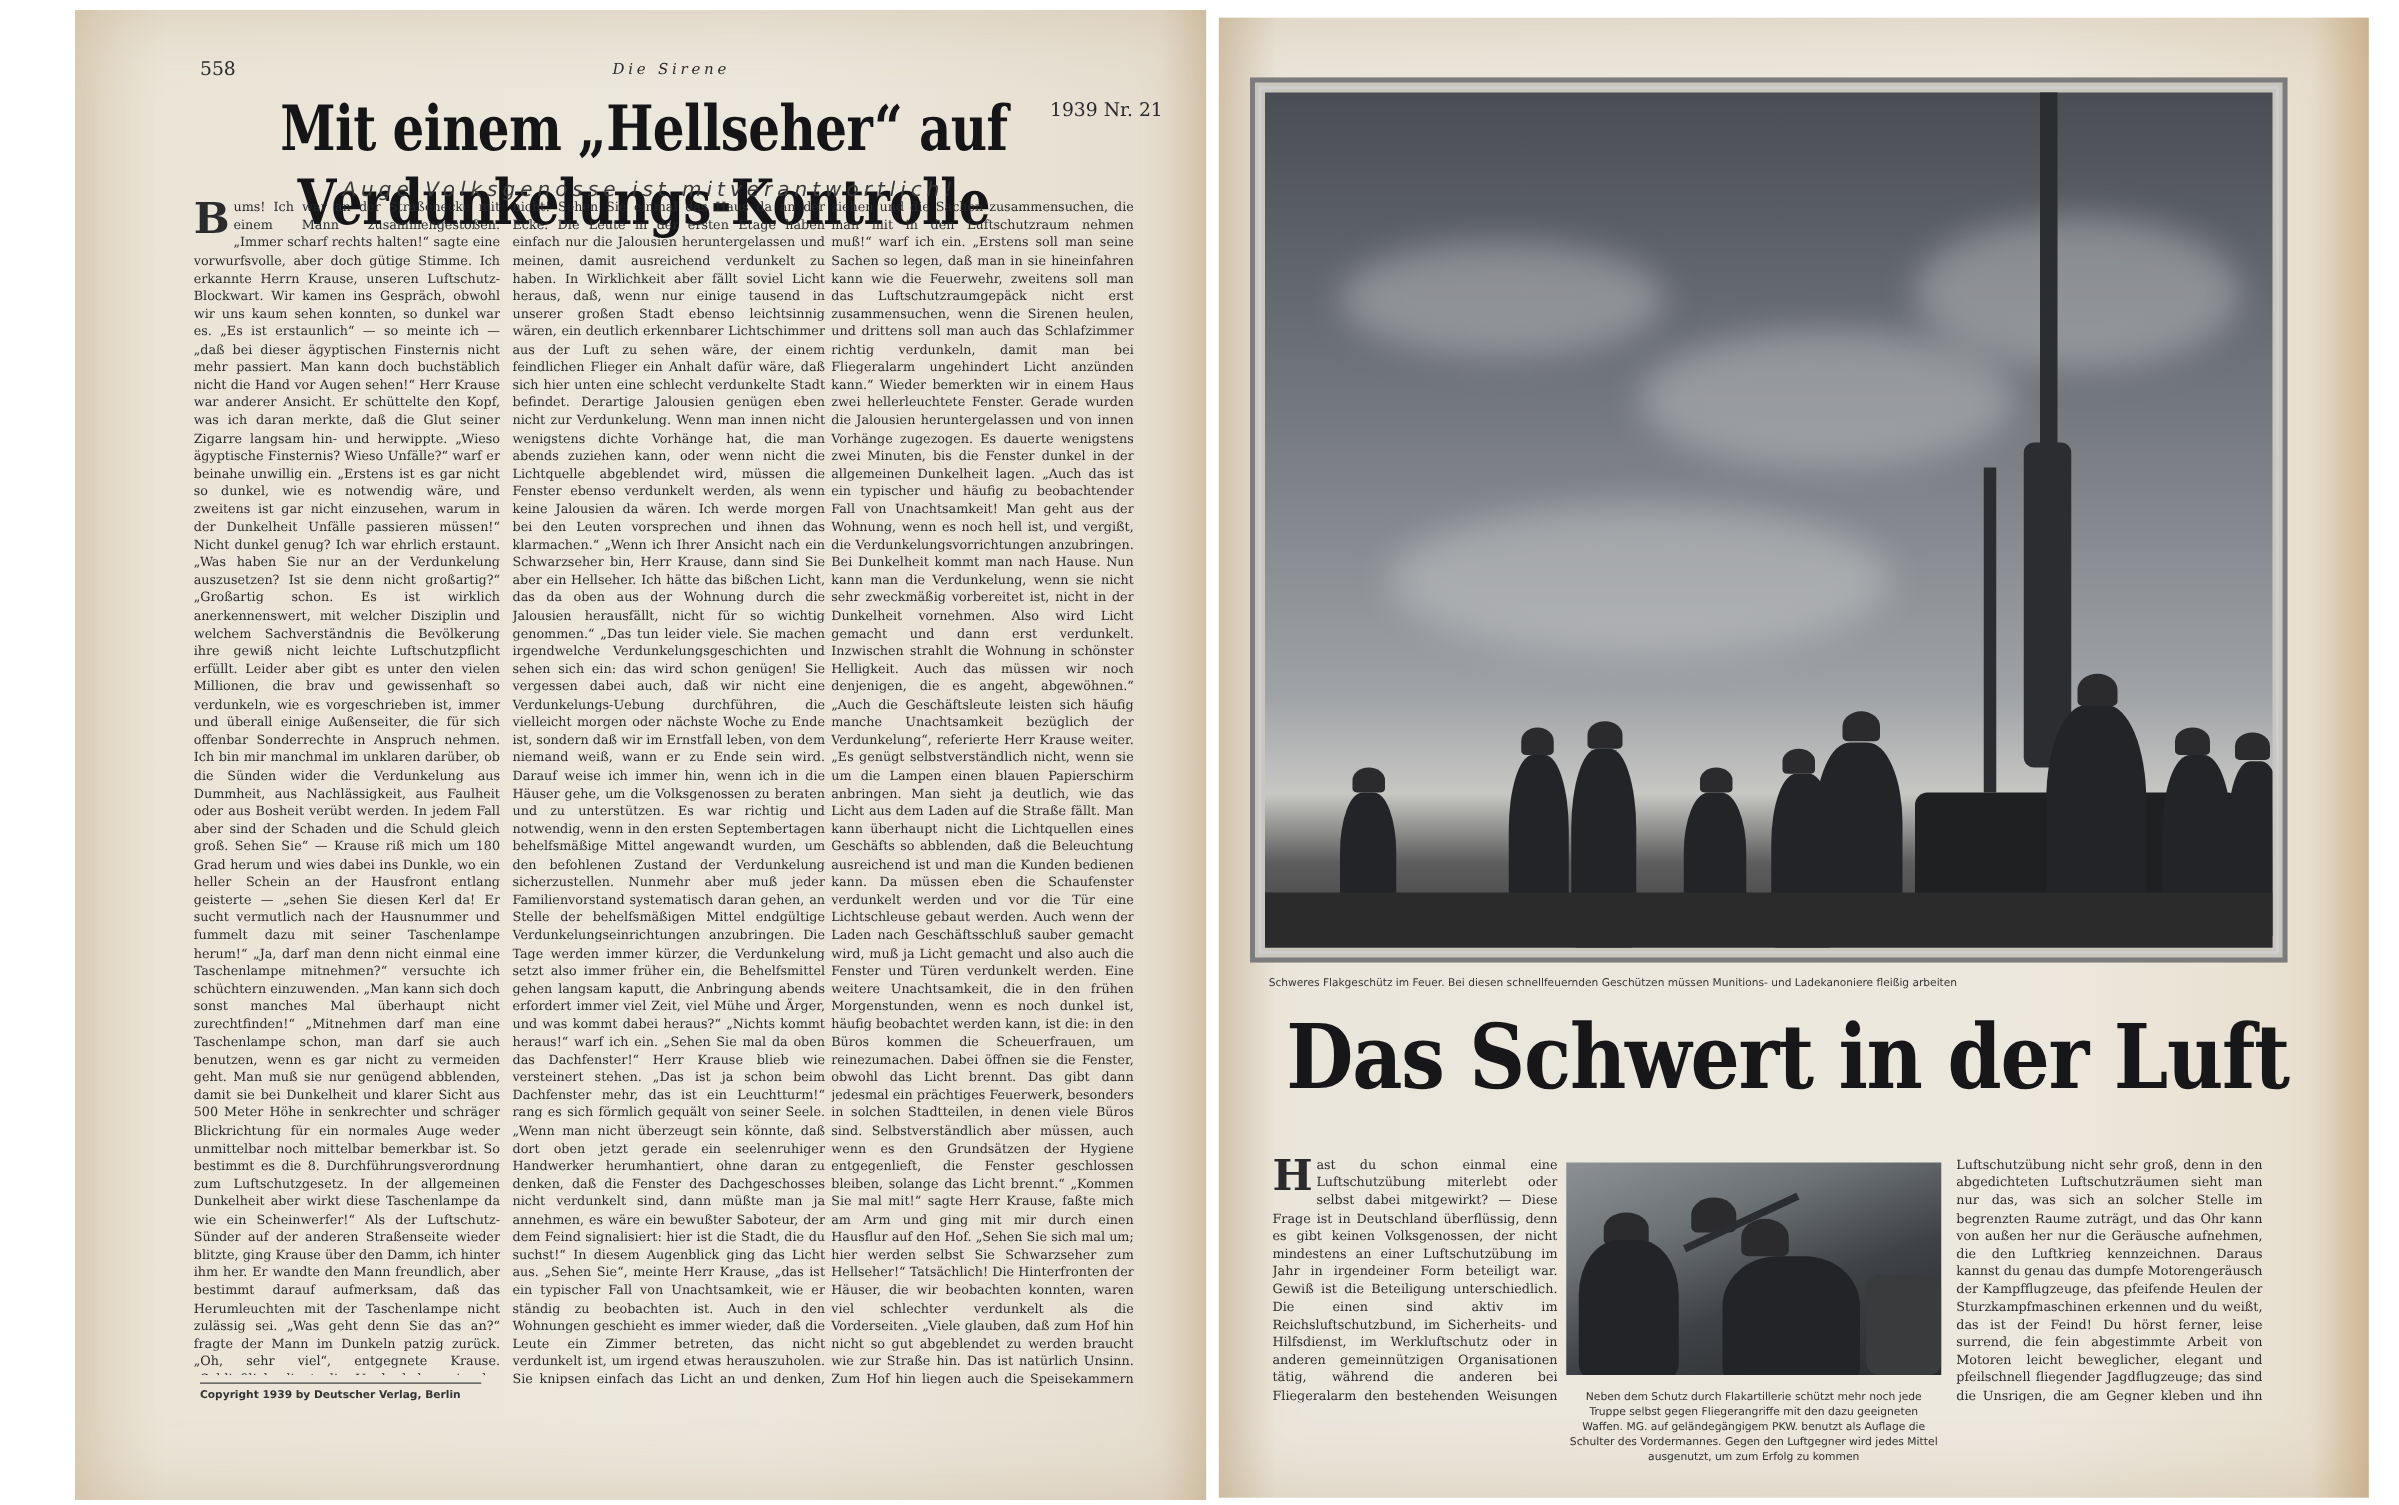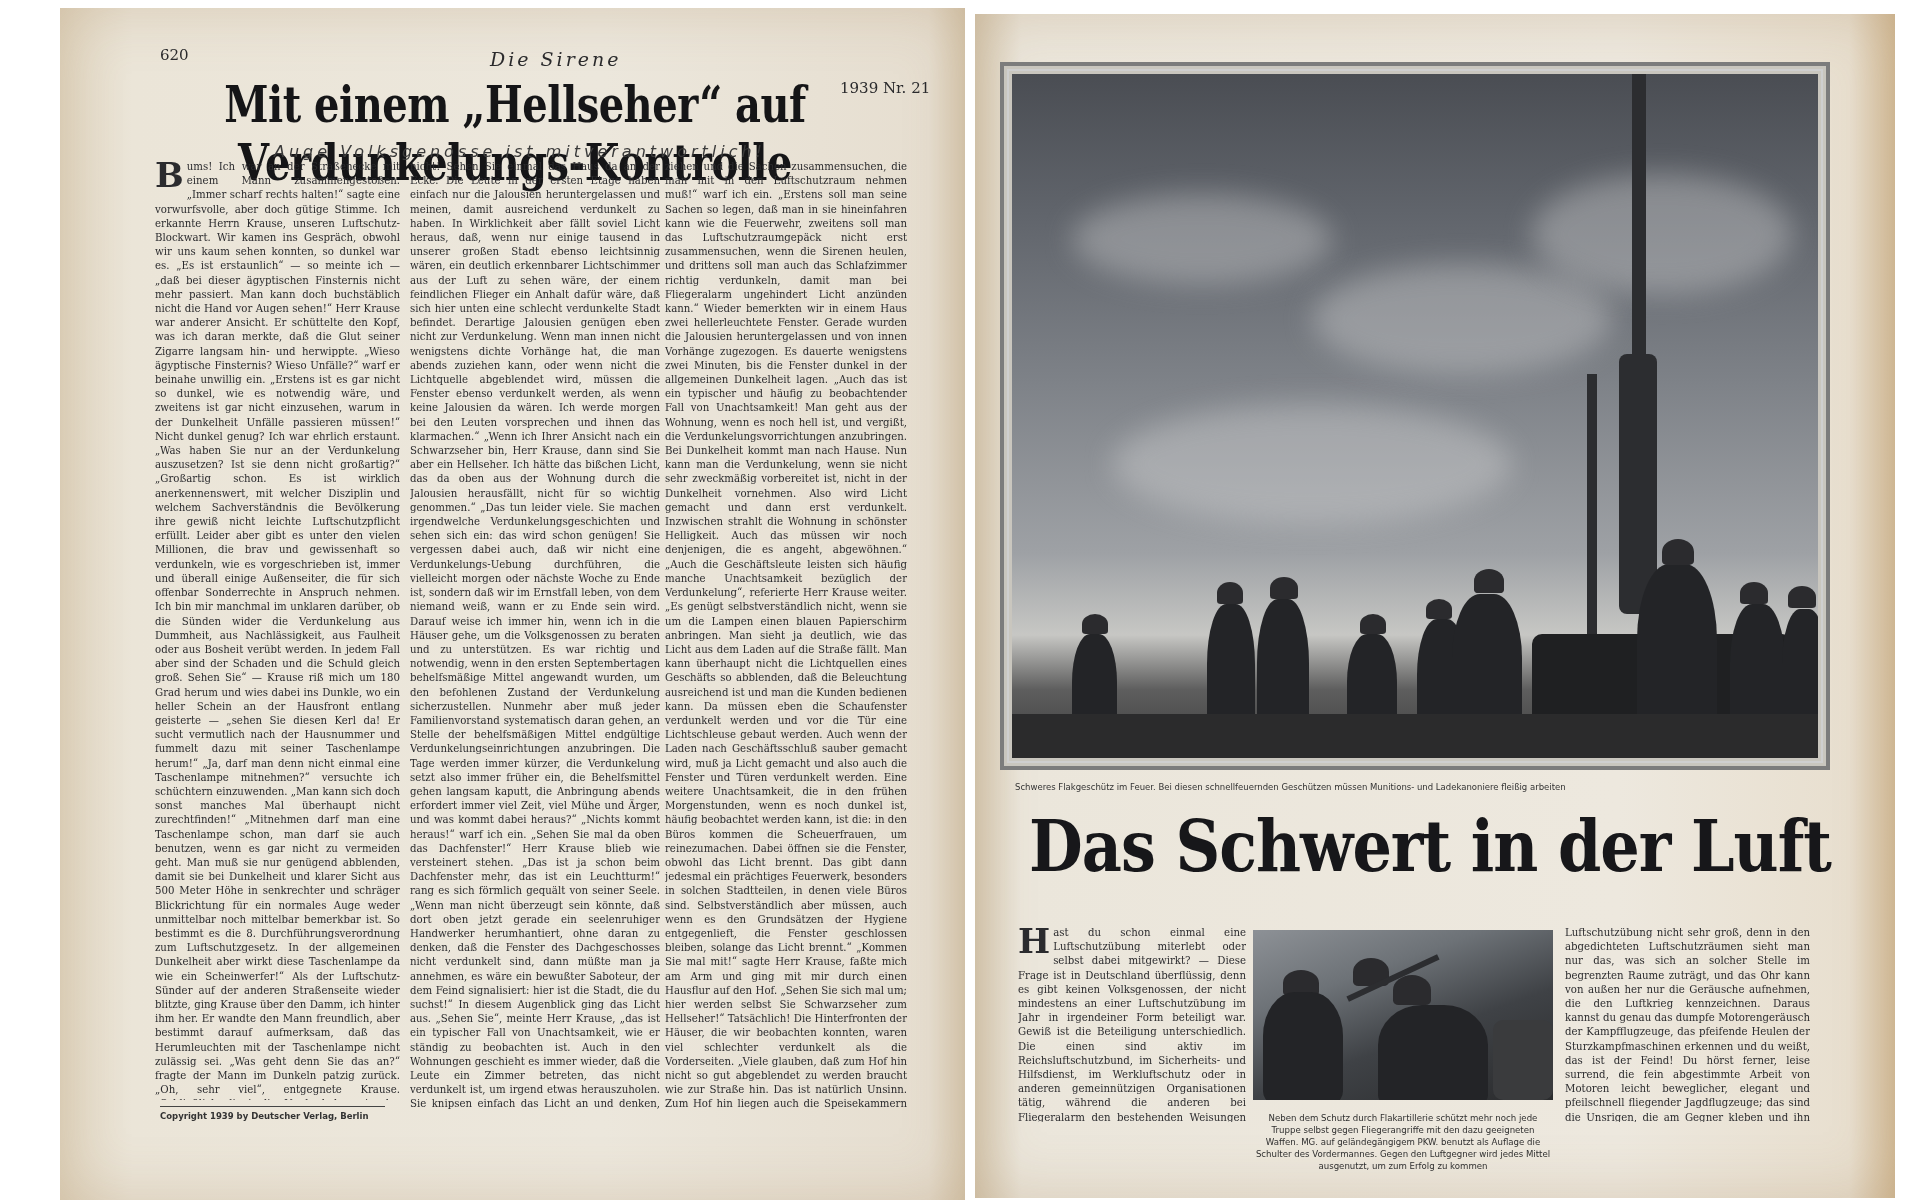--- a/index.html
+++ b/index.html
@@ -2,21 +2,21 @@
 <html><head>
 <meta charset="utf-8">
 <style>
   html,body{margin:0;padding:0;}
   body{width:1919px;height:1204px;background:#ffffff;position:relative;overflow:hidden;font-family:"DejaVu Serif",serif;color:#2a2a2c;}
   .page{position:absolute;background:#e8e1d3;box-shadow:inset 0 0 60px rgba(160,120,70,0.25);}
   #left-page{left:60px;top:8px;width:905px;height:1192px;background:linear-gradient(90deg,#e2d8c4 0%,#ebe5d8 8%,#ece7dc 60%,#e6ded0 96%,#d9ccb5 100%);}
   #right-page{left:975px;top:14px;width:920px;height:1184px;background:linear-gradient(90deg,#d8ccb6 0%,#ebe6db 5%,#ede8de 70%,#e8dfcf 95%,#d5bf9d 100%);}
   .abs{position:absolute;}
   .pagenum{left:100px;top:38px;font-size:15px;font-family:"DejaVu Serif",serif;}
-  .magname{left:430px;top:40px;font-size:19px;letter-spacing:3px;font-family:"DejaVu Serif",serif;font-style:italic;}
+  .magname{left:430px;top:40px;font-size:12px;letter-spacing:3px;font-family:"DejaVu Serif",serif;font-style:italic;}
   .issue{left:780px;top:40px;font-size:15px;margin-top:31px;}
   .title-left{left:70px;top:66px;width:770px;text-align:center;font-family:"DejaVu Serif",serif;font-weight:bold;font-size:40px;letter-spacing:-0.5px;color:#151517;transform:scaleY(1.25);transform-origin:top;}
   .sub-left{left:80px;top:134px;width:760px;text-align:center;font-family:"DejaVu Sans",sans-serif;font-style:italic;font-size:16px;letter-spacing:4px;color:#3a3a3a;}
   .col{position:absolute;font-family:"DejaVu Serif",serif;font-size:10.2px;line-height:14.2px;text-align:justify;color:#2b2b2e;overflow:hidden;hyphens:auto;}
   .col p{margin:0;text-indent:0;}
   .dropcap{float:left;font-size:34px;line-height:30px;font-weight:bold;margin:0 3px 0 0;font-family:"DejaVu Serif",serif;}
   .copyline{left:100px;top:1098px;width:225px;border-top:1px solid #444;}
   .copyright{left:100px;top:1103px;font-family:"DejaVu Sans",sans-serif;font-size:8.5px;font-weight:bold;color:#333;text-align:right;}
   .photo-frame{left:25px;top:48px;width:830px;height:708px;border:4px solid #7c7c7c;outline:2px solid #cfcfcf;outline-offset:-9px;background:#c9c6be;box-sizing:border-box;}
   .photo-inner{position:absolute;left:8px;top:8px;right:8px;bottom:8px;background:linear-gradient(180deg,#4a4d53 0%,#60646b 20%,#7e8288 45%,#9ea1a5 70%,#c7c7c4 82%,#5e5e5e 90%,#3b3b3b 100%);overflow:hidden;}
@@ -27,21 +27,21 @@
   .caption-photo{left:40px;top:768px;width:800px;text-align:left;font-family:"DejaVu Sans",sans-serif;font-size:8.5px;color:#333;}
   .title-right{left:20px;top:790px;width:870px;text-align:center;font-family:"DejaVu Serif",serif;font-weight:bold;font-size:62px;color:#17171a;letter-spacing:-1px;transform:scaleY(1.15);transform-origin:top;}
   .sub-right{left:20px;top:885px;width:870px;text-align:center;font-family:"DejaVu Serif",serif;font-weight:bold;font-size:17px;letter-spacing:6px;color:#222;}
   .inset-photo{left:278px;top:916px;width:300px;height:170px;background:linear-gradient(160deg,#8d9196 0%,#6d7277 30%,#3f4246 60%,#2a2b2d 100%);overflow:hidden;}
   .inset-caption{left:280px;top:1098px;width:296px;text-align:center;font-family:"DejaVu Sans",sans-serif;font-size:8.6px;line-height:12px;color:#2f2f2f;}
 </style>
 </head>
 <body>
 
 <div id="left-page" class="page">
-  <div class="abs pagenum">620</div>
+  <div class="abs pagenum">558</div>
   <div class="abs magname">Die Sirene</div>
   <div class="abs issue">1939 Nr. 21</div>
   <div class="abs title-left">Mit einem „Hellseher“ auf Verdunkelungs-Kontrolle</div>
   <div class="abs sub-left">Auge Volksgenosse ist mitverantwortlich!</div>
 
   <div class="col" style="left:95px;top:152px;width:245px;height:940px;">
     <span class="dropcap">B</span>
     <p>ums! Ich war an der Straßenecke mit einem Mann zusammengestoßen. „Immer scharf rechts halten!“ sagte eine vorwurfsvolle, aber doch gütige Stimme. Ich erkannte Herrn Krause, unseren Luftschutz-Blockwart. Wir kamen ins Gespräch, obwohl wir uns kaum sehen konnten, so dunkel war es. „Es ist erstaunlich“ — so meinte ich — „daß bei dieser ägyptischen Finsternis nicht mehr passiert. Man kann doch buchstäblich nicht die Hand vor Augen sehen!“ Herr Krause war anderer Ansicht. Er schüttelte den Kopf, was ich daran merkte, daß die Glut seiner Zigarre langsam hin- und herwippte. „Wieso ägyptische Finsternis? Wieso Unfälle?“ warf er beinahe unwillig ein. „Erstens ist es gar nicht so dunkel, wie es notwendig wäre, und zweitens ist gar nicht einzusehen, warum in der Dunkelheit Unfälle passieren müssen!“ Nicht dunkel genug? Ich war ehrlich erstaunt. „Was haben Sie nur an der Verdunkelung auszusetzen? Ist sie denn nicht großartig?“ „Großartig schon. Es ist wirklich anerkennenswert, mit welcher Disziplin und welchem Sachverständnis die Bevölkerung ihre gewiß nicht leichte Luftschutzpflicht erfüllt. Leider aber gibt es unter den vielen Millionen, die brav und gewissenhaft so verdunkeln, wie es vorgeschrieben ist, immer und überall einige Außenseiter, die für sich offenbar Sonderrechte in Anspruch nehmen. Ich bin mir manchmal im unklaren darüber, ob die Sünden wider die Verdunkelung aus Dummheit, aus Nachlässigkeit, aus Faulheit oder aus Bosheit verübt werden. In jedem Fall aber sind der Schaden und die Schuld gleich groß. Sehen Sie“ — Krause riß mich um 180 Grad herum und wies dabei ins Dunkle, wo ein heller Schein an der Hausfront entlang geisterte — „sehen Sie diesen Kerl da! Er sucht vermutlich nach der Hausnummer und fummelt dazu mit seiner Taschenlampe herum!“ „Ja, darf man denn nicht einmal eine Taschenlampe mitnehmen?“ versuchte ich schüchtern einzuwenden. „Man kann sich doch sonst manches Mal überhaupt nicht zurechtfinden!“ „Mitnehmen darf man eine Taschenlampe schon, man darf sie auch benutzen, wenn es gar nicht zu vermeiden geht. Man muß sie nur genügend abblenden, damit sie bei Dunkelheit und klarer Sicht aus 500 Meter Höhe in senkrechter und schräger Blickrichtung für ein normales Auge weder unmittelbar noch mittelbar bemerkbar ist. So bestimmt es die 8. Durchführungsverordnung zum Luftschutzgesetz. In der allgemeinen Dunkelheit aber wirkt diese Taschenlampe da wie ein Scheinwerfer!“ Als der Luftschutz-Sünder auf der anderen Straßenseite wieder blitzte, ging Krause über den Damm, ich hinter ihm her. Er wandte den Mann freundlich, aber bestimmt darauf aufmerksam, daß das Herumleuchten mit der Taschenlampe nicht zulässig sei. „Was geht denn Sie das an?“ fragte der Mann im Dunkeln patzig zurück. „Oh, sehr viel“, entgegnete Krause. „Schließlich dient die Verdunkelung ja der Sicherheit von uns allen! Wer sich gegen die Bestimmungen vergeht, vergeht sich gegen die Volksgemeinschaft!“ „Sehen Sie“, wandte sich Krause wieder an mich, „damit die Verdunkelung so klappt, wie sie klappen muß, werden wir noch viel Aufklärungsarbeit zu leisten haben. Man darf nur nicht die Geduld verlieren. Letzten Endes sind einem die Leute auch dankbar und tun gern, was man von ihnen verlangt.“ Wir gingen zu zweit langsam weiter. Ich dachte darüber nach, was Krause gesagt hatte, und erst in diesem Augenblick erkannte ich, welch mühselige Arbeit die Frauen und Männer vom Luftschutz zu leisten haben und wie dankbar wir ihnen sein müssen. Ich hatte das Bedürfnis, Herrn Krause etwas Nettes zu sagen. „Aber mit Ausnahme dieses Taschenlampen-Frevlers ist doch hier in unserem Viertel alles in bester Ordnung. Sie haben da wirklich vorzügliche Arbeit geleistet!“ „Immer langsam!“ wandte Herr Krause lachend ein. „Sie sind Optimist und sehen alles schwarz.“ Er lachte selbst über dieses paradoxe Wortspiel, das ihm da eingefallen war. „So dunkel ist es aber gar</p>
   </div>
   <div class="col" style="left:350px;top:152px;width:250px;height:952px;">

